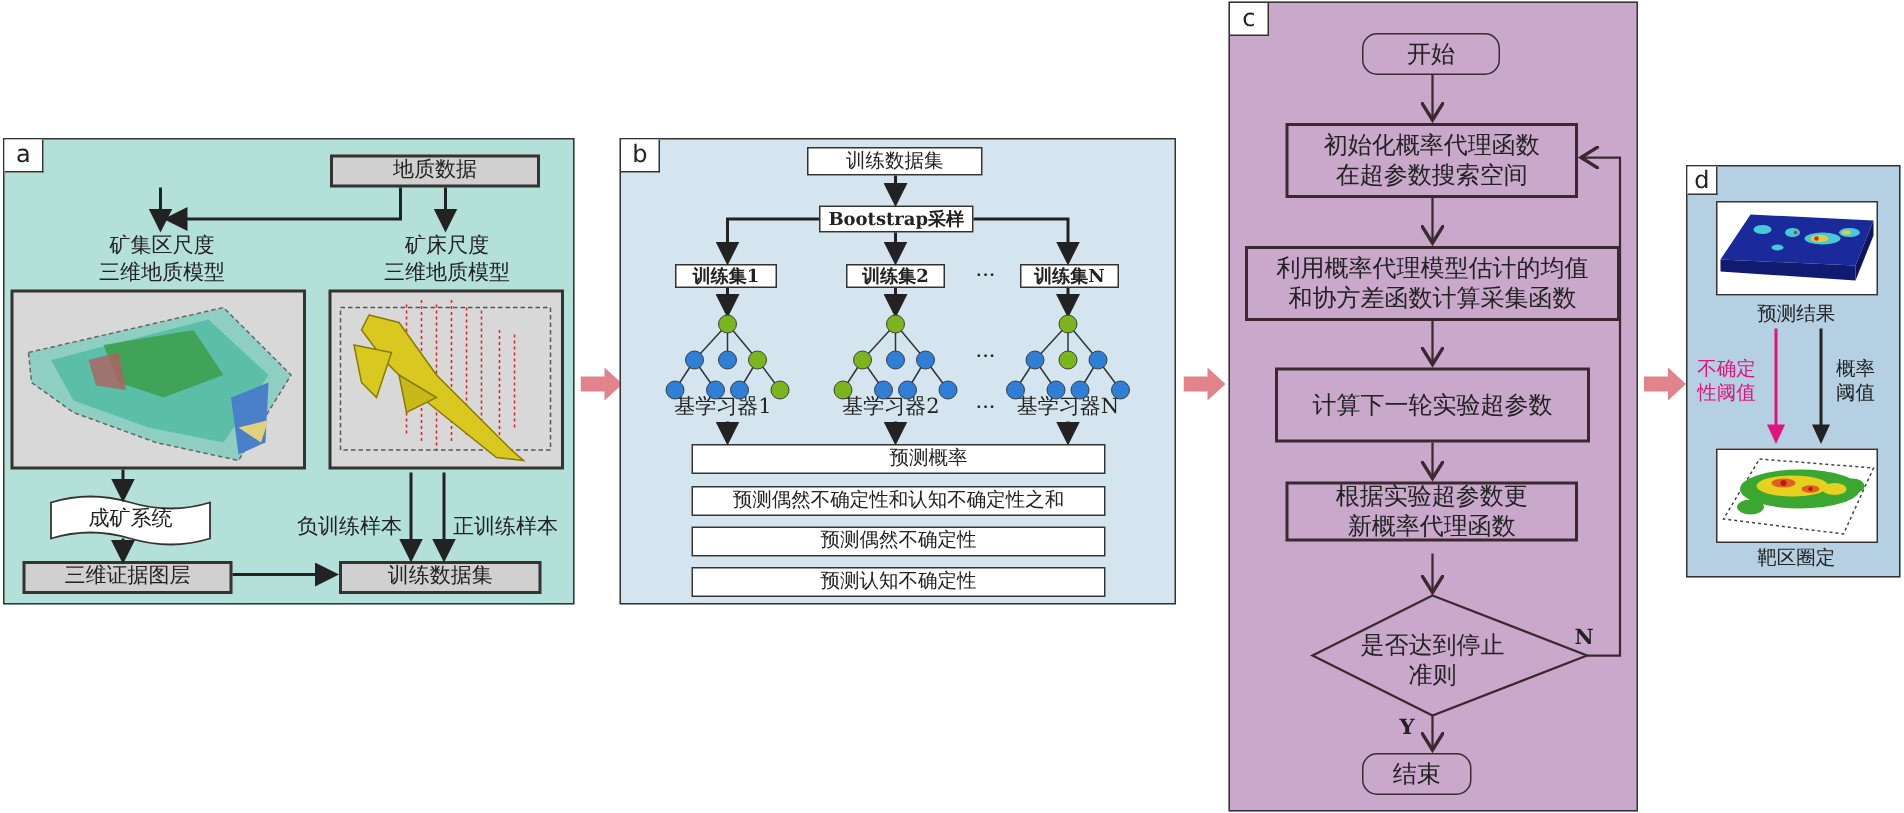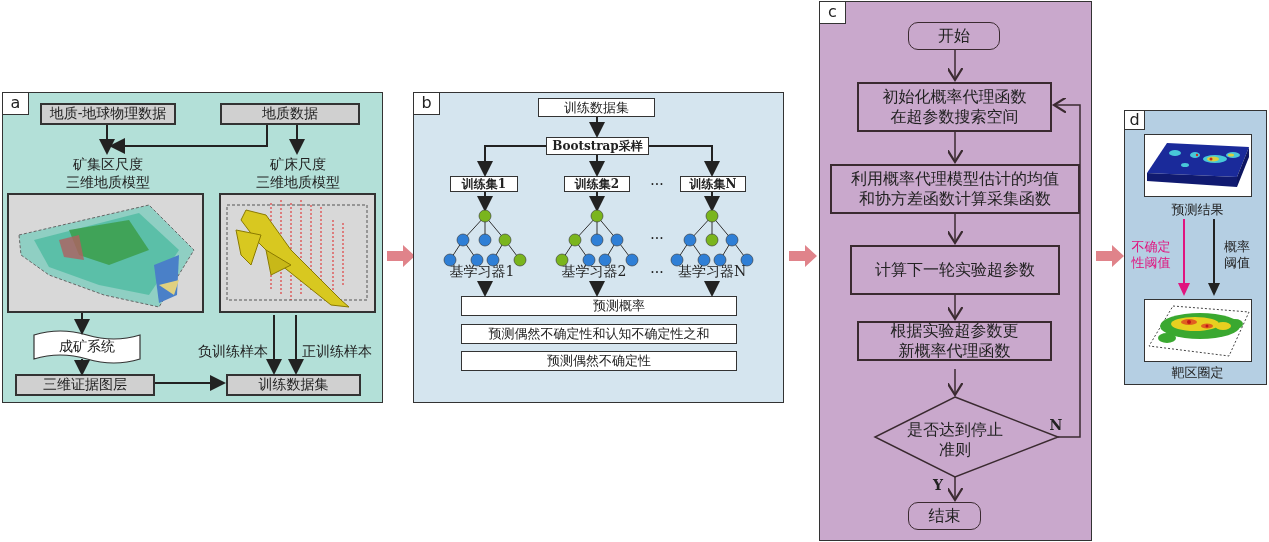--- a/index.html
+++ b/index.html
@@ -13,21 +13,20 @@
   .cbox{position:absolute;border:2px solid #3a2a30;box-sizing:border-box;text-align:center;font-family:"DejaVu Sans",sans-serif;font-size:16px;line-height:20px;display:flex;align-items:center;justify-content:center;}
   .term{position:absolute;border:1.5px solid #3a2a30;border-radius:10px;box-sizing:border-box;text-align:center;font-family:"DejaVu Sans",sans-serif;font-size:16px;display:flex;align-items:center;justify-content:center;}
   svg.ov{position:absolute;left:0;top:0;}
   .img{position:absolute;border:2px solid #333;box-sizing:border-box;background:#d8d8d8;overflow:hidden;}
 </style>
 </head>
 <body>
 
 <div class="panel" style="left:2px;top:92px;width:381px;height:311px;background:#b3e0d8;">
   <div class="tag">a</div>
-  <div class="gbox" style="left:37px;top:10px;width:136px;height:22px;">地质-地球物理数据</div>
   <div class="gbox" style="left:217px;top:10px;width:140px;height:22px;">地质数据</div>
   <div class="lbl" style="left:40px;top:62px;width:130px;">
     <div>矿集区尺度</div>
     <div>三维地质模型</div>
   </div>
   <div class="lbl" style="left:230px;top:62px;width:130px;">
     <div>矿床尺度</div>
     <div>三维地质模型</div>
   </div>
   <div class="img" style="left:4px;top:100px;width:197px;height:120px;">
@@ -98,20 +97,21 @@
   <div class="wbox" style="left:266px;top:83px;width:66px;height:16px;line-height:14px;font-weight:bold;font-size:12px;">训练集N</div>
   <div class="lbl" style="left:228px;top:82px;width:30px;">···</div>
   <div class="lbl" style="left:228px;top:136px;width:30px;">···</div>
   <div class="lbl" style="left:228px;top:170px;width:30px;">···</div>
   <div class="lbl" style="left:28px;top:169px;width:80px;">基学习器1</div>
   <div class="lbl" style="left:140px;top:169px;width:80px;">基学习器2</div>
   <div class="lbl" style="left:258px;top:169px;width:80px;">基学习器N</div>
   <div class="wbox" style="left:47px;top:203px;width:276px;height:20px;line-height:18px;padding-left:40px;">预测概率</div>
   <div class="wbox" style="left:47px;top:231px;width:276px;height:20px;line-height:18px;">预测偶然不确定性和认知不确定性之和</div>
   <div class="wbox" style="left:47px;top:258px;width:276px;height:20px;line-height:18px;">预测偶然不确定性</div>
+  <div class="wbox" style="left:47px;top:285px;width:276px;height:20px;line-height:18px;">预测认知不确定性</div>
   <svg class="ov" id="treeSvg" width="371" height="311">
     <defs>
         <marker id="bh" markerWidth="8" markerHeight="8" refX="6" refY="4" orient="auto">
           <path d="M0,0 L8,4 L0,8 Z" fill="#222"></path>
         </marker>
       </defs>
     <g stroke="#222" stroke-width="2" fill="none">
       <line x1="183" y1="24" x2="183" y2="41" marker-end="url(#bh)"></line>
       <polyline points="132,53 71,53 71,80" marker-end="url(#bh)"></polyline>
       <line x1="183" y1="62" x2="183" y2="80" marker-end="url(#bh)"></line>

